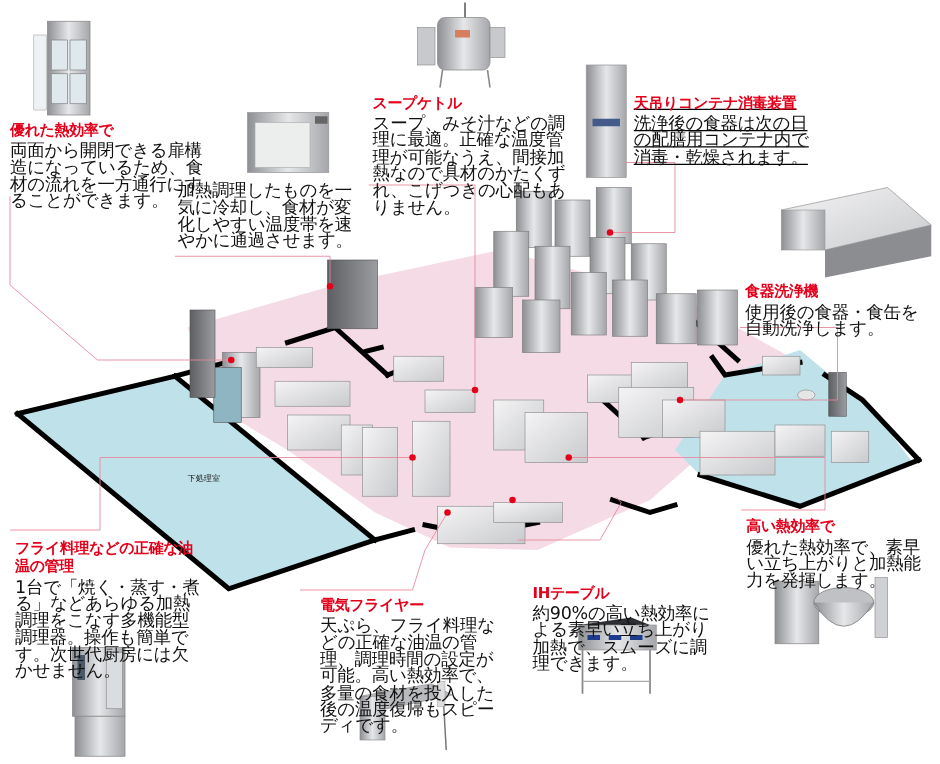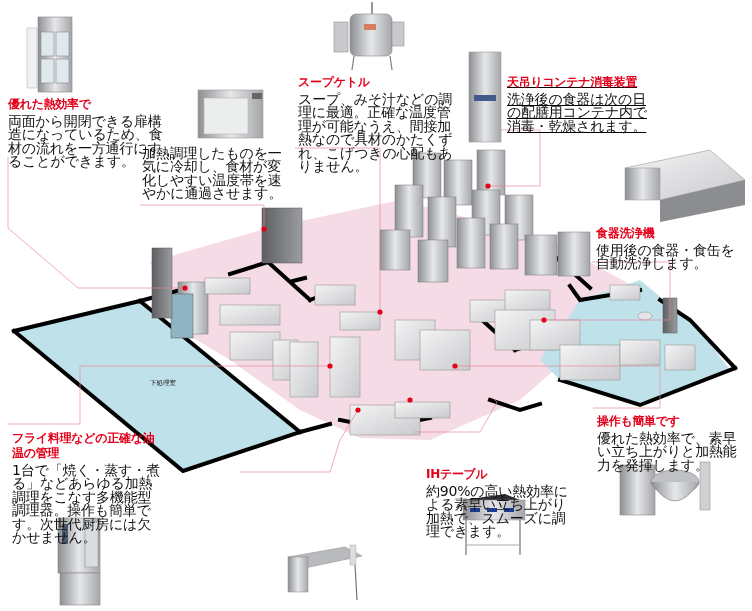--- a/index.html
+++ b/index.html
@@ -226,24 +226,28 @@
 <div class="callout" style="left:596px;top:226px;width:150px;">
   <h3>食器洗浄機</h3>
   <p>使用後の食器・食缶を自動洗浄します。</p>
 </div>
 
 <div class="callout" style="left:12px;top:431px;width:148px;">
   <h3>フライ料理などの正確な油温の管理</h3>
   <p>1台で「焼く・蒸す・煮る」などあらゆる加熱調理をこなす多機能型調理器。操作も簡単です。次世代厨房には欠かせません。</p>
 </div>
 
+<div class="callout" style="left:256px;top:477px;width:150px;">
+  <h3>電気フライヤー</h3>
+  <p>天ぷら、フライ料理などの正確な油温の管理、調理時間の設定が可能。高い熱効率で、多量の食材を投入した後の温度復帰もスピーディです。</p>
+</div>
 
 <div class="callout" style="left:426px;top:438px;width:150px;margin-top:29px;">
   <h3>IHテーブル</h3>
   <p>約90%の高い熱効率による素早い立ち上がり加熱で、スムーズに調理できます。</p>
 </div>
 
 <div class="callout" style="left:597px;top:414px;width:152px;">
-  <h3>操作も簡単です</h3>
+  <h3>高い熱効率で</h3>
   <p>優れた熱効率で、素早い立ち上がりと加熱能力を発揮します。</p>
 </div>
 
 </div>
 
 </body></html>

